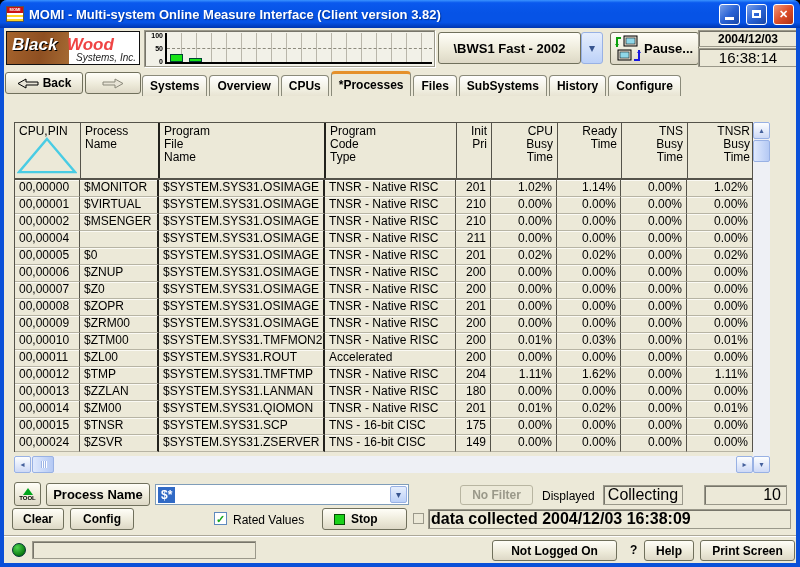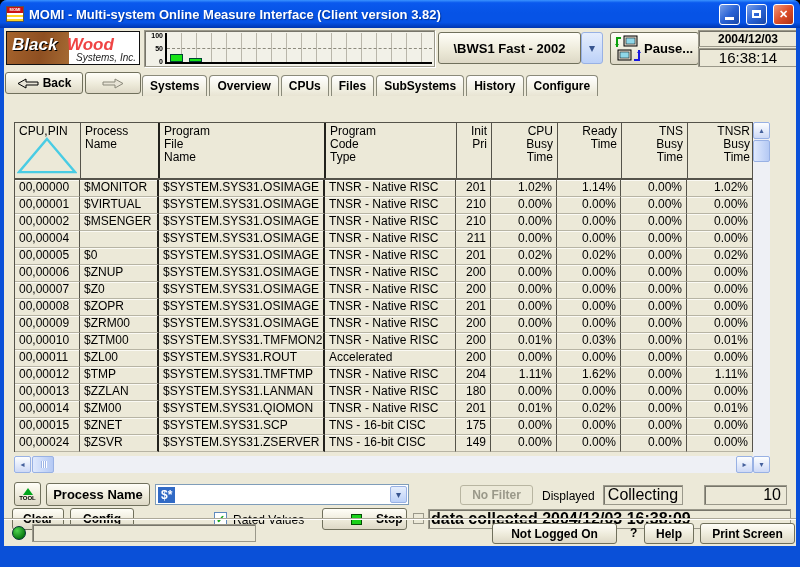--- a/index.html
+++ b/index.html
@@ -11,21 +11,21 @@
     background:linear-gradient(180deg,#3a93ff 0%,#0a59ee 10%,#0653e6 45%,#0653e6 80%,#0036b0 100%);}
   .app-icon{width:18px;height:16px;border:1px solid #555;background:linear-gradient(180deg,#cc1111 0 6px,#ffffff 6px 8px,#ffd324 8px 10px,#ffffff 10px 12px,#ffd324 12px 14px,#ffffff 14px 16px);color:#fff;font-size:4px;font-weight:bold;line-height:6px;text-align:center;overflow:hidden;}
   .title-text{color:#fff;font-weight:bold;font-size:13px;text-shadow:1px 1px 1px #00349a;flex:1;white-space:nowrap;overflow:hidden;}
   .winbtn{width:21px;height:21px;border:1px solid #fff;border-radius:3px;color:#fff;font-size:11px;font-weight:bold;
     display:flex;align-items:center;justify-content:center;margin-left:1px;
     background:linear-gradient(135deg,#7ba1e8 0%,#2a63d5 50%,#1747a8 100%);}
   .winbtn.close{background:linear-gradient(135deg,#f0987c 0%,#dd4f2a 50%,#b03013 100%);}
   .winbtn.min span{display:block;width:9px;height:3px;background:#fff;margin-top:9px;}
   .winbtn.max span{display:block;width:9px;height:8px;border:2px solid #fff;border-top-width:3px;}
 
-  .client{flex:1;margin:0 4px 21px;background:#ece9d8;position:relative;overflow:hidden;}
+  .client{flex:1;margin:0 4px 4px;background:#ece9d8;position:relative;overflow:hidden;}
 
   
   .logo{position:absolute;left:2px;top:3px;width:134px;height:34px;border:1px solid #111;background:#fff;overflow:hidden;}
   .logo .wood{position:absolute;left:0;top:0;width:62px;height:100%;background:linear-gradient(100deg,#a5632c,#8e4f21 55%,#a56a33);}
   .logo .black{position:absolute;left:5px;top:3px;font-style:italic;font-weight:bold;font-size:17px;color:#fff;text-shadow:1px 1px 0 #000;}
   .logo .woodtxt{position:absolute;left:60px;top:3px;font-style:italic;font-weight:bold;font-size:17px;color:#ef4444;}
   .logo .sub{position:absolute;right:3px;bottom:1px;font-style:italic;font-size:10px;color:#222;}
 
   .mini-chart{position:absolute;left:140px;top:2px;width:291px;height:37px;background:#f2f1e8;border:1px solid #9a988a;box-shadow:inset 1px 1px 0 #77756a, 1px 1px 0 #fff;display:flex;}
   .mc-yaxis{width:20px;display:flex;flex-direction:column;justify-content:space-between;align-items:flex-end;padding:1px 2px 1px 0;}
@@ -113,21 +113,21 @@
   .of-label{left:708px;top:461px;}
   .total-box{position:absolute;left:700px;top:457px;width:83px;height:20px;justify-content:flex-end;padding-right:5px;}
 
   
   .clear-btn{position:absolute;left:8px;top:480px;width:52px;height:22px;}
   .config-btn{position:absolute;left:66px;top:480px;width:64px;height:22px;}
   .checkbox{position:absolute;width:13px;height:13px;background:#fff;border:1px solid #5f8abe;display:flex;align-items:center;justify-content:center;}
   .rated-check{left:210px;top:484px;}
   .checkbox .mark{color:#19a81e;font-size:11px;font-weight:bold;line-height:10px;}
   .rated-label{left:229px;top:485px;}
-  .stop-btn{position:absolute;left:318px;top:480px;width:85px;height:22px;justify-content:flex-start;padding-left:28px;gap:14px;}
+  .stop-btn{position:absolute;left:318px;top:480px;width:85px;height:22px;justify-content:flex-start;padding-left:11px;gap:6px;}
   .stop-square{width:11px;height:11px;background:#1ad11a;border:1px solid #044d04;}
   .mini-check{left:409px;top:485px;width:11px;height:11px;border:1px solid #9a988a;background:#ece9d8;}
   .collected-box{position:absolute;left:424px;top:481px;width:363px;height:20px;font-weight:bold;padding-left:2px;background:#ece9d8;}
 
   
   .statusbar{position:absolute;left:0;right:0;bottom:0;height:28px;border-top:1px solid #aca899;box-shadow:inset 0 1px 0 #fff;text-decoration:underline;}
   .status-circle{position:absolute;left:8px;top:7px;width:14px;height:14px;border-radius:50%;
     background:radial-gradient(circle at 35% 30%,#4fd54f,#0b7c12 70%,#054a08);border:1px solid #033;}
   .status-field{position:absolute;left:28px;top:5px;width:224px;height:18px;}
   .nlo-btn{position:absolute;left:488px;top:4px;width:125px;height:21px;}
@@ -204,20 +204,21 @@
     </div>
     <div class="xp-btn fwd-btn">
       <svg class="arrow-glyph" width="22" height="11" viewBox="0 0 22 11">
         <path d="M1 7 L13 7 L13 10 L21 5.5 L13 1 L13 4 L1 4 Z" fill="#e8e4d6" stroke="#8a887a" stroke-width="1"></path>
       </svg>
     </div>
     <div class="tabbar" id="main-tabs">
         <div class="tab">Systems</div>
         <div class="tab">Overview</div>
         <div class="tab">CPUs</div>
+        <div class="tab active">*Processes</div>
         <div class="tab">Files</div>
         <div class="tab">SubSystems</div>
         <div class="tab">History</div>
         <div class="tab">Configure</div>
       </div>
 
 
     <div class="tablewrap">
       <div class="tgrid">
         <div class="thead">
@@ -396,21 +397,21 @@
               <div class="tcell c2">$SYSTEM.SYS31.QIOMON</div>
               <div class="tcell c3">TNSR - Native RISC</div>
               <div class="tcell c4">201</div>
               <div class="tcell c5">0.01%</div>
               <div class="tcell c6">0.02%</div>
               <div class="tcell c7">0.00%</div>
               <div class="tcell c8">0.01%</div>
             </div>
             <div class="trow">
               <div class="tcell c0">00,00015</div>
-              <div class="tcell c1">$ZNET</div>
+              <div class="tcell c1">$TNSR</div>
               <div class="tcell c2">$SYSTEM.SYS31.SCP</div>
               <div class="tcell c3">TNS - 16-bit CISC</div>
               <div class="tcell c4">175</div>
               <div class="tcell c5">0.00%</div>
               <div class="tcell c6">0.00%</div>
               <div class="tcell c7">0.00%</div>
               <div class="tcell c8">0.00%</div>
             </div>
             <div class="trow">
               <div class="tcell c0">00,00024</div>

